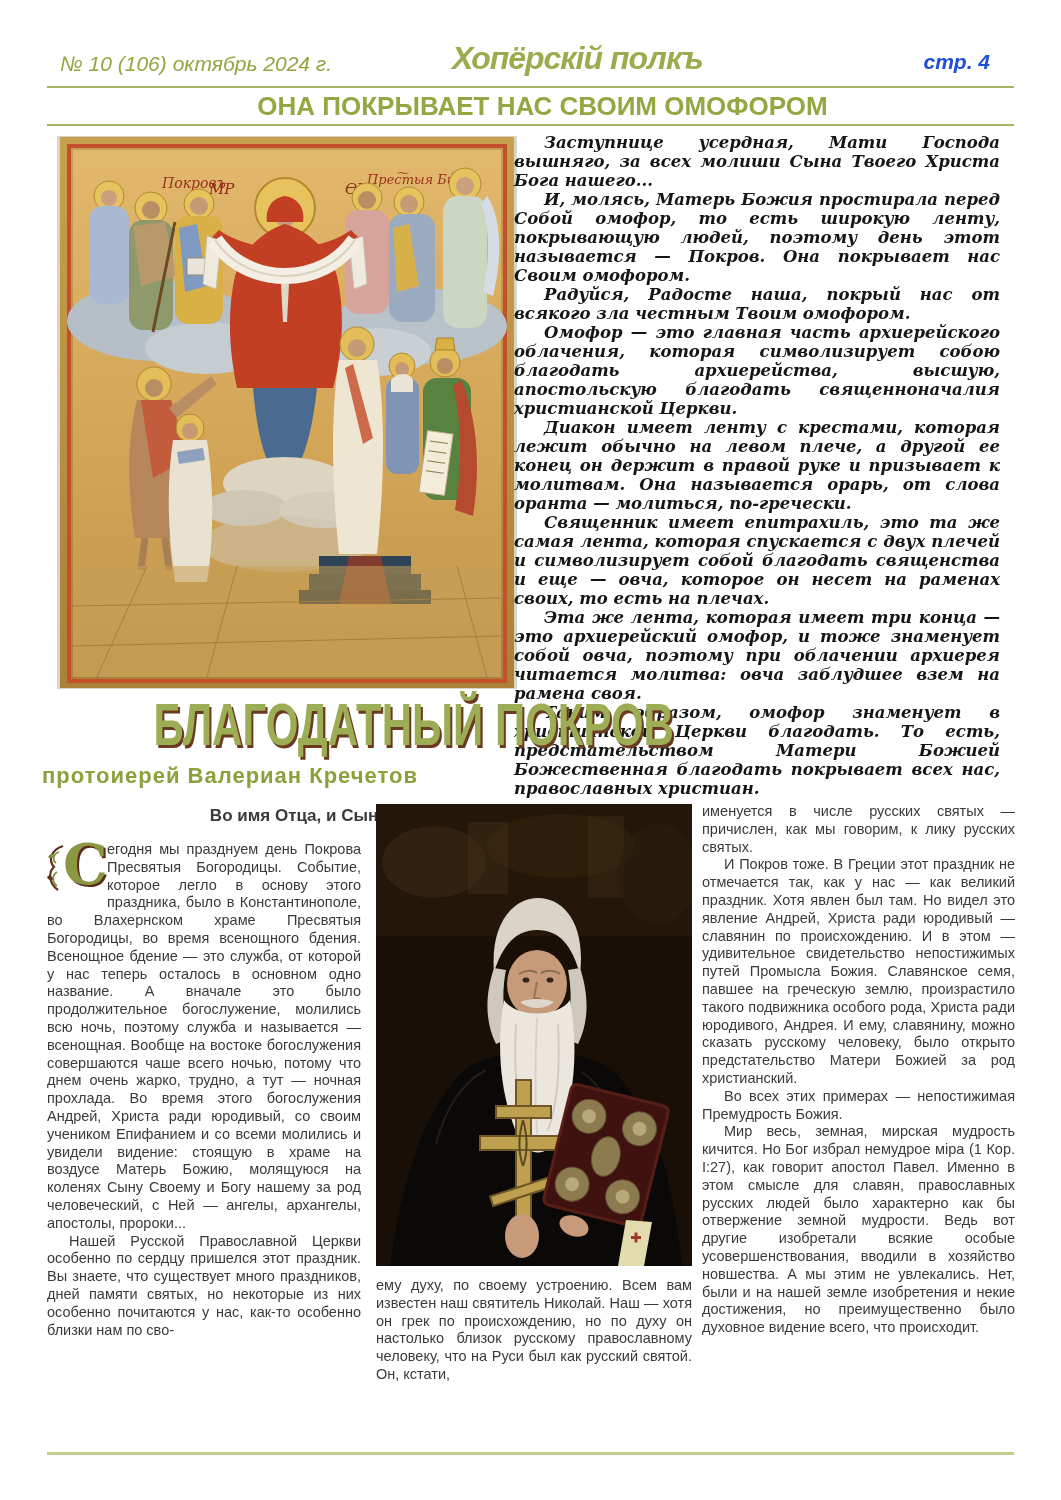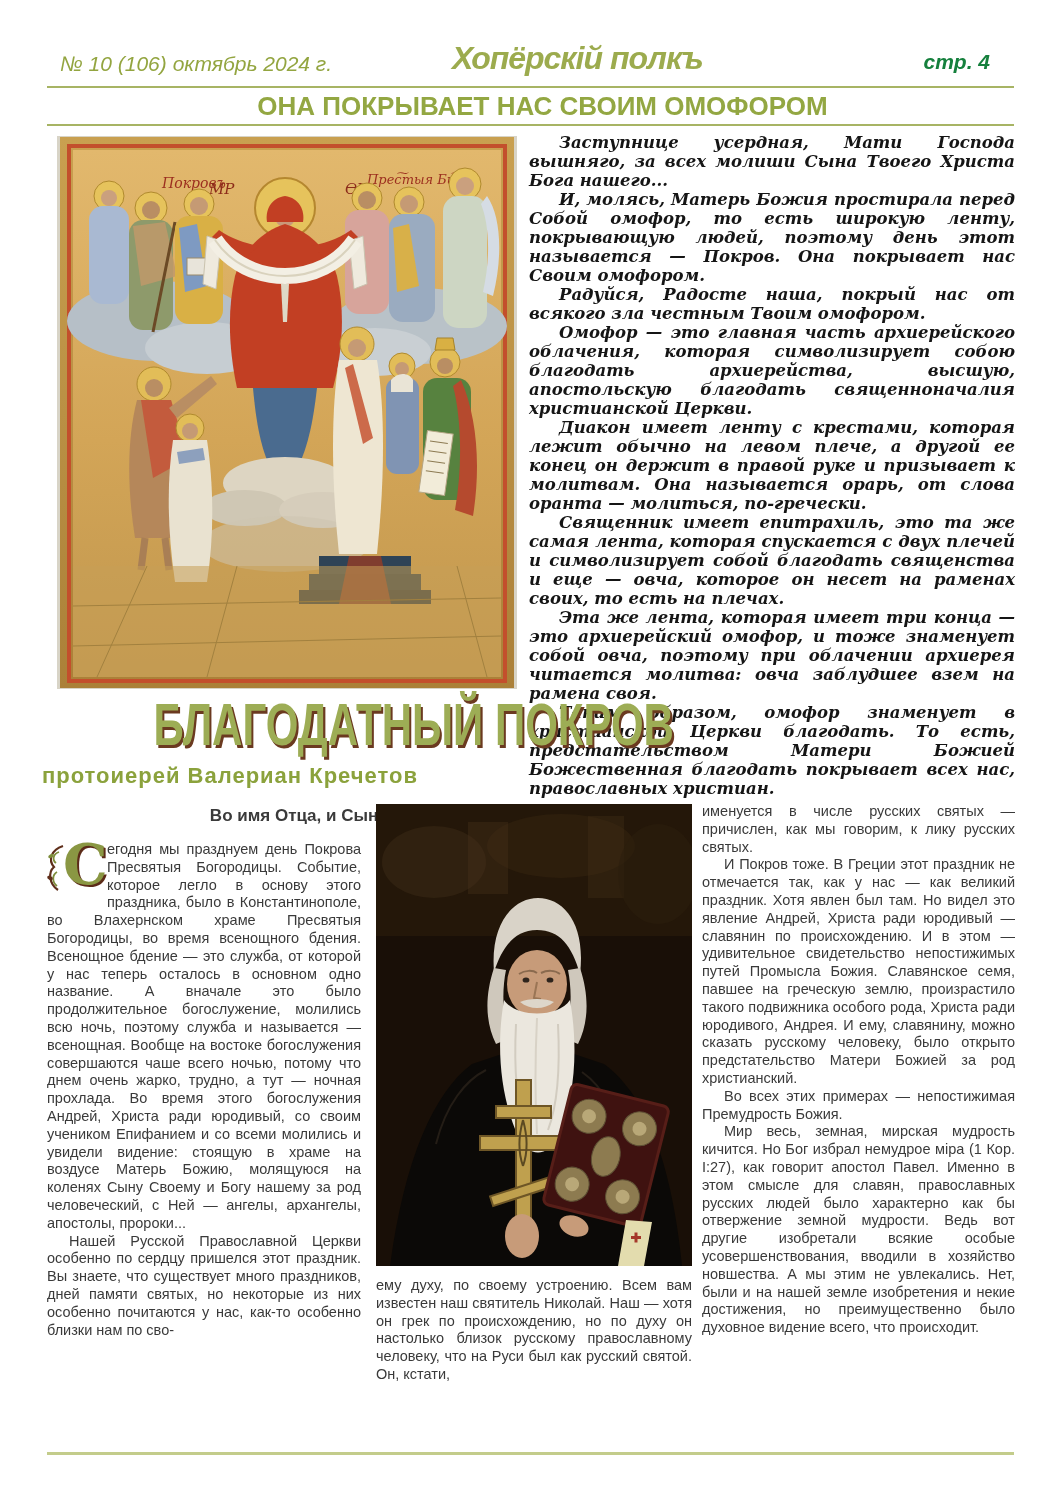--- a/index.html
+++ b/index.html
@@ -12,33 +12,33 @@
     position:absolute;left:60px;top:52px;width:420px;
     font-size:21px;font-weight:normal;font-style:italic;color:#93a540;
   }
   .hdr-masthead{
     position:absolute;left:452px;top:40px;width:340px;
     font-size:32px;font-weight:bold;font-style:italic;color:#9cab4e;
     letter-spacing:-1px;white-space:nowrap;
   }
   .hdr-page{
     position:absolute;right:71px;top:50px;
-    font-size:21px;font-weight:bold;font-style:italic;color:#15803d;
+    font-size:21px;font-weight:bold;font-style:italic;color:#1d4ed8;
   }
   .rule{position:absolute;left:47px;width:967px;height:2px;background:#a7b464;}
   .rule1{top:86px;}
   .rule2{top:124px;}
   .rule-footer{top:1452px;height:3px;background:#c3cc8b;}
   .headline{
     position:absolute;left:12px;top:91px;width:1061px;text-align:center;
     font-size:26px;font-weight:bold;color:#93a742;letter-spacing:0px;
   }
   
   .icon-fig{position:absolute;left:57px;top:136px;width:460px;height:481px;margin:0;}
-  .intro{position:absolute;left:529px;top:133px;width:486px;}
+  .intro{position:absolute;left:514px;top:133px;width:486px;}
   .intro p{
     margin:0;text-indent:30px;text-align:justify;
     font-family:"DejaVu Serif",serif;font-style:italic;font-weight:bold;
     font-size:16.5px;line-height:19px;color:#151515;
   }
   
   .title{position:absolute;left:42px;top:694px;width:480px;text-align:center;}
   .title-in{
     display:inline-block;transform:scaleX(0.70);transform-origin:center;
     font-size:60px;line-height:62px;font-weight:bold;white-space:nowrap;

